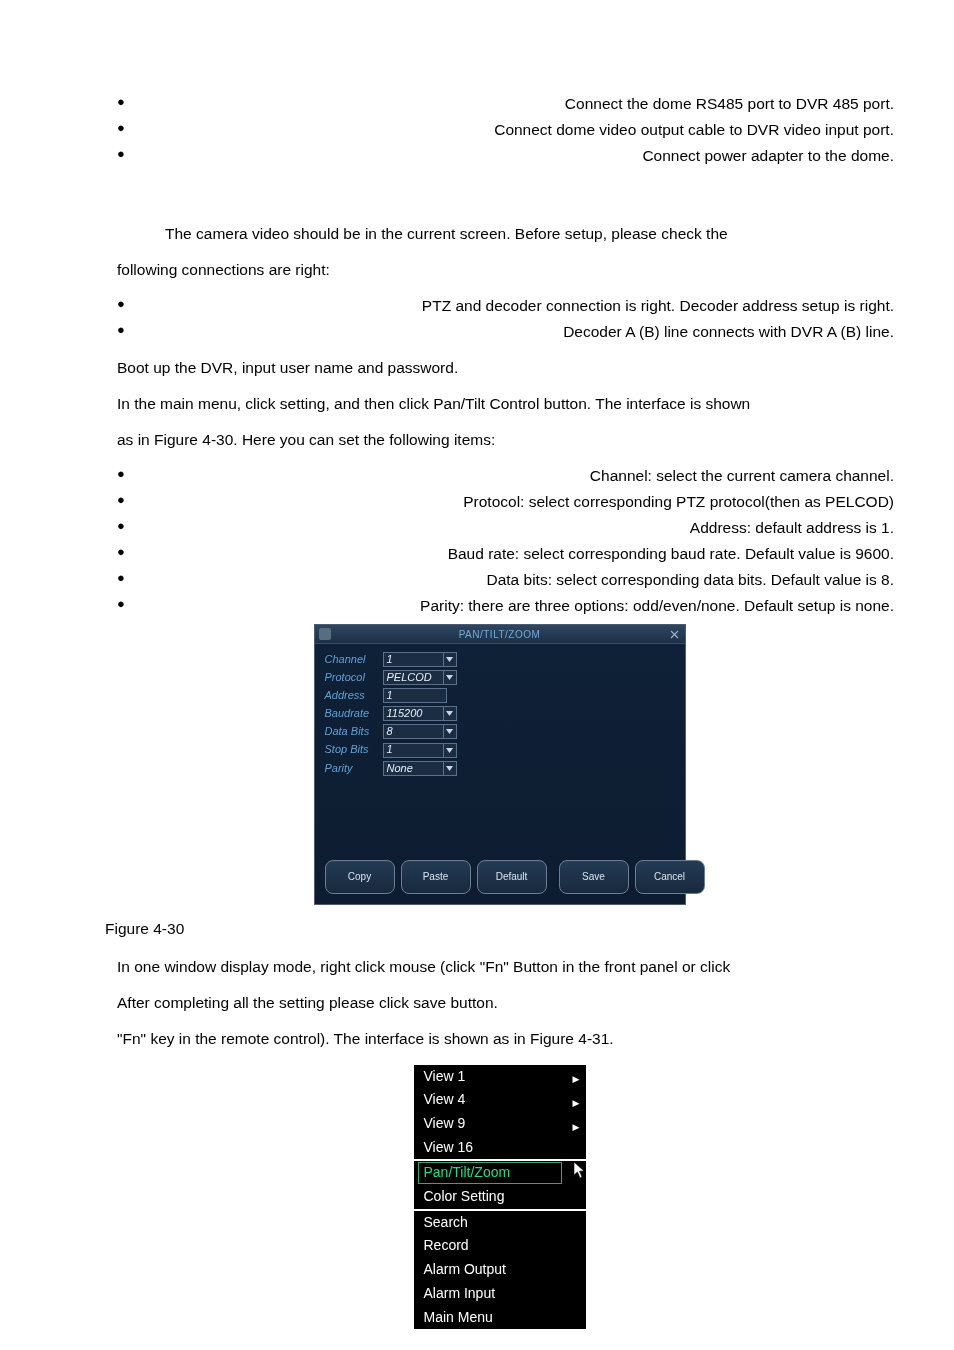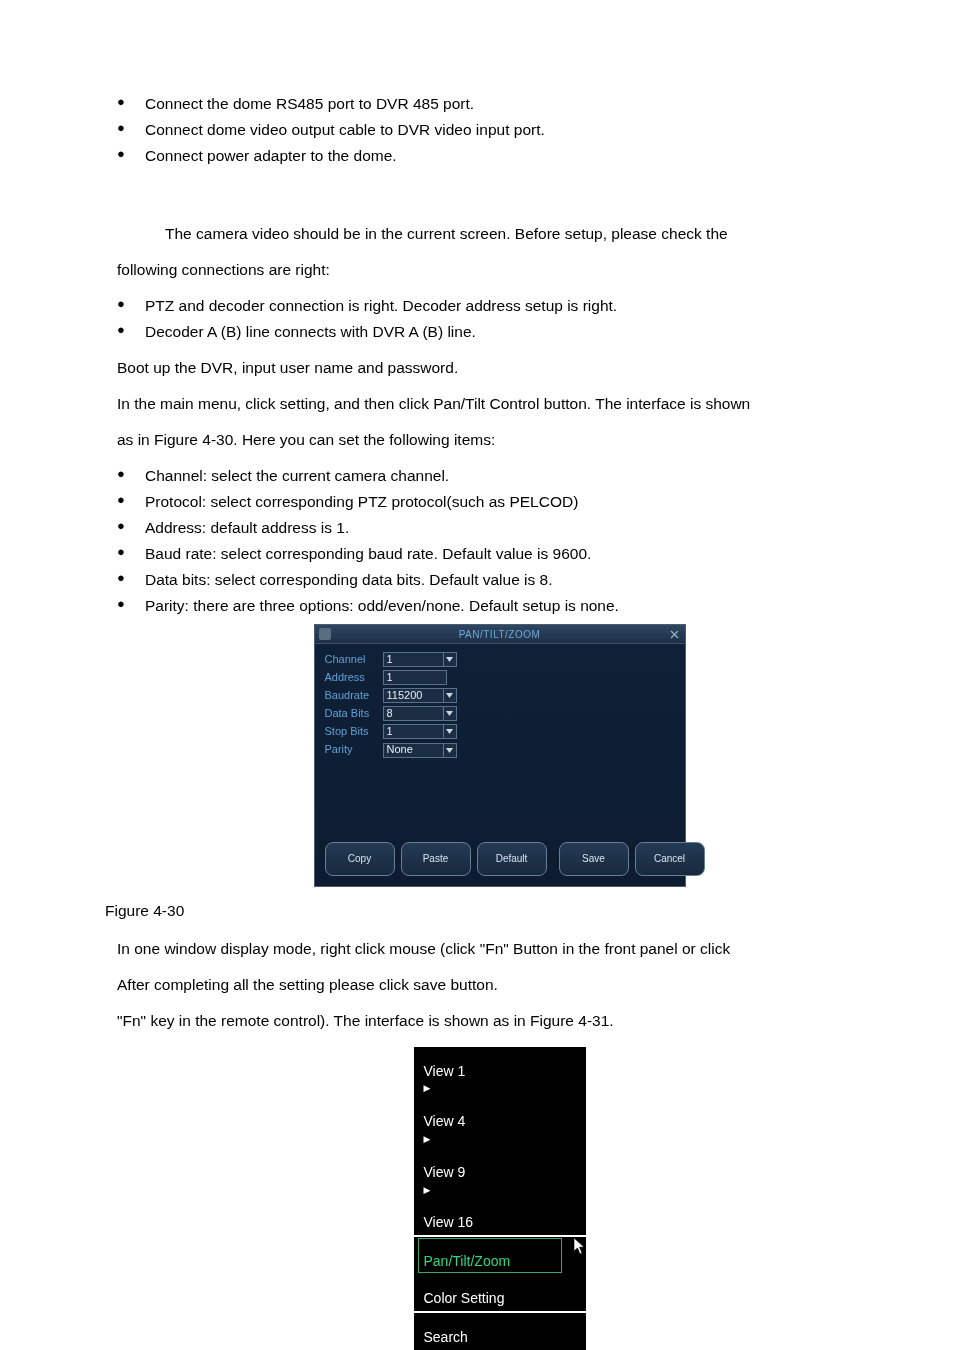--- a/index.html
+++ b/index.html
@@ -13,20 +13,21 @@
   }
   .page {
     padding: 90px 60px 40px 105px;
     box-sizing: border-box;
     width: 954px;
   }
   ul.bullets {
     list-style: none;
     padding-left: 0;
     margin: 0 0 6px 0;
+    text-align: right;
   }
   ul.bullets li {
     position: relative;
     padding-left: 40px;
     margin: 2px 0;
   }
   ul.bullets li::before {
     content: "●";
     position: absolute;
     left: 12px;
@@ -82,20 +83,21 @@
     display:flex; align-items:center; justify-content:center;
     color: #9bb2c7; cursor:pointer;
   }
   .ptz-body {
     padding: 6px 10px 4px 10px;
   }
   .ptz-row {
     display: flex;
     align-items: center;
     margin: 1px 0;
+    font-style: italic;
   }
   .ptz-label {
     width: 58px;
     color: #5fa0d4;
     font-size: 11px;
   }
   .ptz-field {
     display: flex;
     align-items: center;
     height: 15px;
@@ -145,28 +147,27 @@
     box-shadow: 0 0 0 1px #000 inset;
     font-family: Arial, Helvetica, sans-serif;
     position: relative;
   }
   .ctx-group {
     border-bottom: 2px solid #fff;
   }
   .ctx-group:last-child { border-bottom: none; }
   .ctx-item {
     display: flex;
-    align-items: flex-start;
+    align-items: flex-end;
     justify-content: space-between;
     color: #fff;
     font-size: 14px;
-    padding: 14px 6px 1px 10px;
+    padding: 1px 6px 1px 10px;
     cursor: pointer;
     position: relative;
-    flex-direction: column;
   }
   .ctx-item .arrowr {
     font-size: 9px; color:#fff;
   }
   .ctx-item.selected {
     color: #0f6;
     color: #2fd67f;
   }
   .ctx-item.selected::before {
     content:"";
@@ -208,21 +209,21 @@
     <li>PTZ and decoder connection is right. Decoder address setup is right.</li>
     <li>Decoder A (B) line connects with DVR A (B) line.</li>
   </ul>
 
   <p class="para">Boot up the DVR, input user name and password.</p>
   <p class="para">In the main menu, click setting, and then click Pan/Tilt Control button. The interface is shown</p>
   <p class="para">as in Figure 4-30. Here you can set the following items:</p>
 
   <ul class="bullets">
     <li>Channel: select the current camera channel.</li>
-    <li>Protocol: select corresponding PTZ protocol(such as PELCOD)</li>
+    <li>Protocol: select corresponding PTZ protocol(then as PELCOD)</li>
     <li>Address: default address is 1.</li>
     <li>Baud rate: select corresponding baud rate. Default value is 9600.</li>
     <li>Data bits: select corresponding data bits. Default value is 8.</li>
     <li>Parity: there are three options: odd/even/none. Default setup is none.</li>
   </ul>
 
   <div class="ptz-dialog">
     <div class="ptz-titlebar">
       <div class="ptz-title-left">
         <span class="ptz-title-icon"></span>
@@ -232,20 +233,31 @@
         <svg width="9" height="9" viewBox="0 0 9 9">
             <path d="M1 1 L8 8 M8 1 L1 8" stroke="#9bb2c7" stroke-width="1.2"></path>
           </svg>
       </span>
     </div>
     <div class="ptz-body">
       <div class="ptz-row">
         <span class="ptz-label">Channel</span>
         <span class="ptz-field ptz-select">
           <span class="val">1</span>
+          <span class="ptz-arrow">
+              <svg width="7" height="5">
+                <path d="M0 0 L7 0 L3.5 5 Z" fill="#cbd6e0"></path>
+              </svg>
+            </span>
+        </span>
+      </div>
+      <div class="ptz-row">
+        <span class="ptz-label">Protocol</span>
+        <span class="ptz-field ptz-select">
+          <span class="val">PELCOD</span>
           <span class="ptz-arrow">
               <svg width="7" height="5">
                 <path d="M0 0 L7 0 L3.5 5 Z" fill="#cbd6e0"></path>
               </svg>
             </span>
         </span>
       </div>
       <div class="ptz-row">
         <span class="ptz-label">Address</span>
         <span class="ptz-field ptz-input">1</span>

